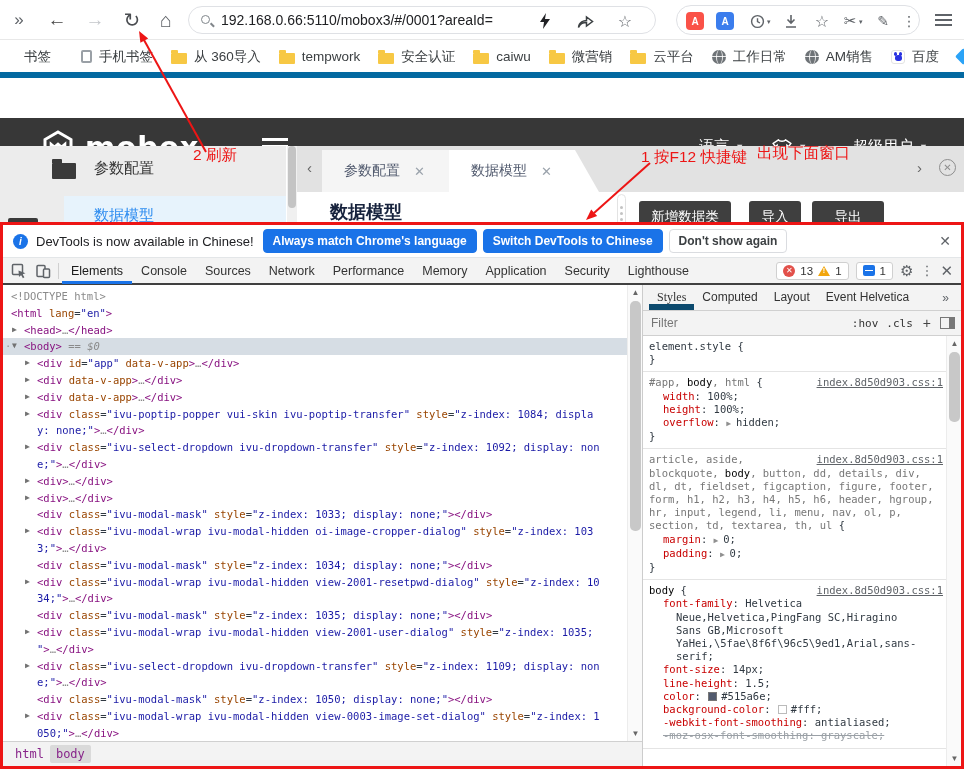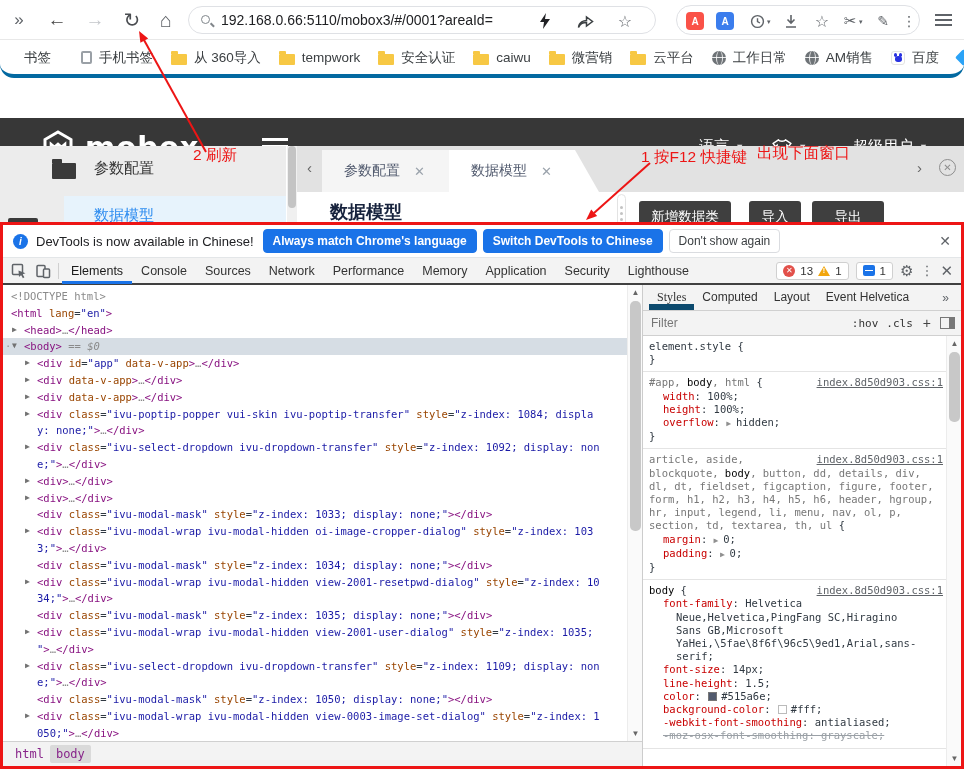--- a/index.html
+++ b/index.html
@@ -23,21 +23,21 @@
   .extbar{position:absolute;left:676px;top:5px;width:244px;height:30px;border:1px solid #dfe1e5;border-radius:15px;background:#fff;}
   .ext-ic{position:absolute;top:5px;width:20px;height:20px;display:flex;align-items:center;justify-content:center;font-size:15px;color:#5f6368;}
   .badge-sq{width:18px;height:18px;border-radius:4px;color:#fff;font-size:10px;font-weight:bold;display:flex;align-items:center;justify-content:center;}
   .pdf-sq{background:#fa5248;}
   .tr-sq{background:#3b7ded;}
   .mini-caret{position:absolute;font-size:7px;color:#5f6368;}
   .tb-menu{left:928px;width:30px;}
   .bars{width:17px;height:2px;background:#5f6368;box-shadow:0 5px 0 #5f6368,0 10px 0 #5f6368;margin-top:-10px;}
 
   
-  .bookmarks{position:absolute;top:41px;left:0;width:964px;height:37px;background:#fff;display:flex;align-items:center;padding:0 8px;border-bottom:4px solid #0369a1;border-radius:14px;}
+  .bookmarks{position:absolute;top:41px;left:0;width:964px;height:37px;background:#fff;display:flex;align-items:center;padding:0 8px;border-bottom:6px solid #0369a1;}
   .bm-item{display:flex;align-items:center;margin:0 9px;cursor:pointer;white-space:nowrap;}
   .bm-label{font-size:13.5px;color:#3c4043;margin-left:7px;}
   .bm-sep{width:1px;height:16px;background:#d0d0d0;margin:0 6px;}
   .bm-ic{display:inline-block;position:relative;}
   .ic-star{color:#f5a623;font-size:16px;line-height:14px;}
   .ic-square{width:11px;height:13px;border:2px solid #9aa0a6;border-radius:2px;}
   .ic-folder{width:16px;height:11px;background:#f7c844;border-radius:1px;margin-top:3px;}
   .ic-folder::before{content:"";position:absolute;top:-3px;left:0;width:7px;height:3px;background:#f7c844;border-radius:1px 1px 0 0;}
   .ic-globe{width:14px;height:14px;border-radius:50%;background:#6e7377;}
   .ic-globe::before{content:"";position:absolute;left:0;top:6px;width:14px;height:1.5px;background:#fff;opacity:.85;}
@@ -89,21 +89,21 @@
   .overlay{position:absolute;left:0;top:0;z-index:55;pointer-events:none;}
 
   
   .devtools{position:absolute;left:0;top:222px;width:964px;height:547px;background:#fff;border:3px solid #ed1515;z-index:40;}
   .dt-infobar{position:absolute;left:0;top:0;right:0;height:33px;background:#fff;border-bottom:1px solid #e3e6e8;display:flex;align-items:center;padding:0 10px;}
   .ib-info{width:15px;height:15px;border-radius:50%;background:#1a73e8;color:#fff;font-size:10px;font-weight:bold;display:flex;align-items:center;justify-content:center;font-style:italic;flex:0 0 auto;}
   .ib-msg{font-size:13px;color:#202124;margin:0 9px 0 8px;white-space:nowrap;}
   .ib-buttons{display:flex;gap:6px;align-items:center;}
   .ib-btn{font-family:inherit;font-size:12px;font-weight:bold;border-radius:4px;padding:4px 9px;cursor:pointer;white-space:nowrap;}
   .ib-btn.primary{background:#1a73e8;border:1px solid #1a73e8;color:#fff;}
-  .ib-btn.secondary{background:#fff;border:1px solid #dadce0;color:#3c4043;font-weight:normal;}
+  .ib-btn.secondary{background:#fff;border:1px solid #dadce0;color:#3c4043;font-weight:bold;}
   .ib-close{position:absolute;right:10px;top:8px;color:#5f6368;font-size:14px;cursor:pointer;}
 
   .dt-tabbar{position:absolute;left:0;top:33px;right:0;height:27px;background:#f3f3f3;border-bottom:2px solid #404040;display:flex;align-items:center;padding-left:4px;}
   .dt-tool{width:24px;height:24px;display:flex;align-items:center;justify-content:center;cursor:pointer;}
   .dt-sep{width:1px;height:16px;background:#d0d0d0;margin:0 3px;}
   .dt-tab{font-size:12.5px;color:#333;padding:0 9px;height:26px;line-height:26px;cursor:pointer;white-space:nowrap;}
   .dt-tab.active{border-bottom:3px solid #1a73e8;color:#1a1a1a;}
   .dt-right{margin-left:auto;display:flex;align-items:center;gap:7px;padding-right:8px;}
   .badge-group{display:flex;align-items:center;gap:5px;border:1px solid #d0d0d0;border-radius:3px;background:#fff;padding:2px 6px;font-size:11.5px;color:#333;cursor:pointer;}
   .err-dot{width:12px;height:12px;border-radius:50%;background:#e2504a;color:#fff;font-size:8px;display:flex;align-items:center;justify-content:center;}

